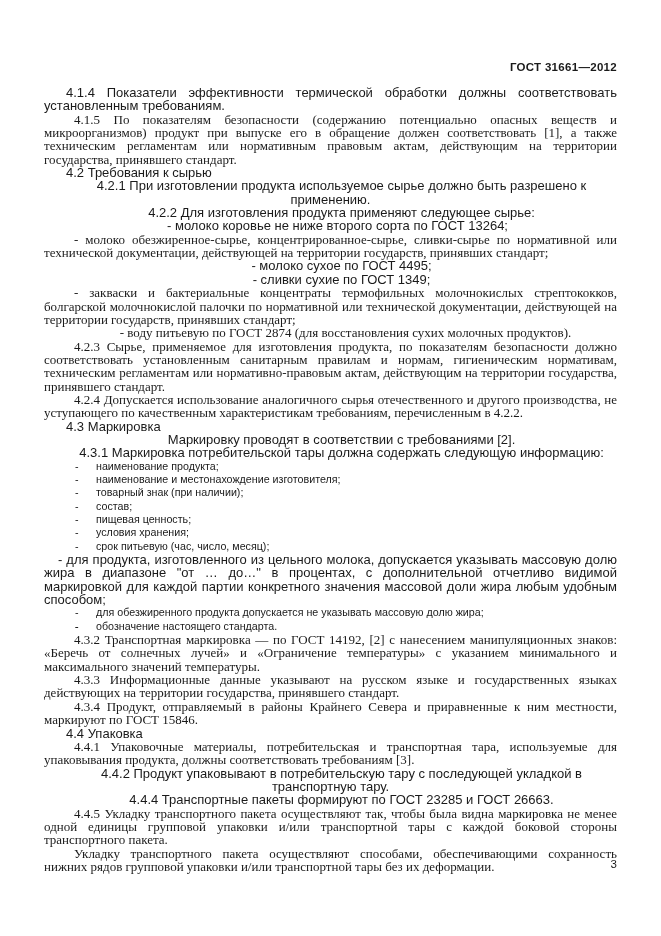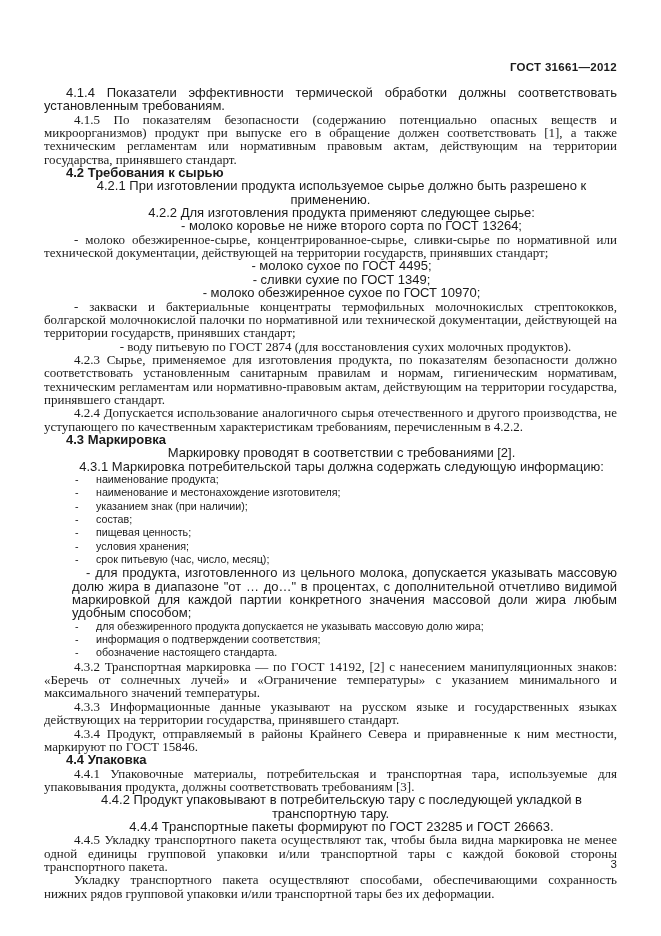--- a/index.html
+++ b/index.html
@@ -39,24 +39,24 @@
   p {
     margin: 0;
     font-size: 13px;
     line-height: 13.35px;
     text-align: justify;
     text-justify: inter-word;
     -webkit-hyphens: none;
     hyphens: none;
   }
   p.ind    { text-indent: 22px; }
-  p.ind-sm { text-indent: 14px; margin-left: 28px; }
+  p.ind-sm { text-indent: 14px; }
   p.ind-lg { text-indent: 30px; font-family: Liberation Serif, serif; }
   p.nojust { text-align: center; }
-  p.bold   { font-weight: bold; text-indent: 22px; }
+  p.bold   { font-weight: normal; text-indent: 22px; }
 
   
   .dash-row {
     position: relative;
     font-size: 10.7px;
     line-height: 13.35px;
     padding-left: 52px;
     text-align: left;
   }
   .dash-row .dash {
@@ -85,42 +85,41 @@
     <p class="ind-lg">4.1.5 По показателям безопасности (содержанию потенциально опасных веществ и микроорганизмов)  продукт при выпуске его в обращение   должен соответствовать [1], а также техническим регламентам или нормативным правовым актам, действующим на территории государства, принявшего стандарт.</p>
 
     <p class="bold">4.2 Требования к сырью</p>
     <p class="ind nojust">4.2.1 При изготовлении продукта используемое сырье должно быть разрешено к применению.</p>
     <p class="ind nojust">4.2.2 Для изготовления продукта применяют следующее сырье:</p>
 
     <p class="ind-sm nojust">- молоко коровье не ниже второго сорта по ГОСТ  13264;</p>
     <p class="ind-lg">- молоко обезжиренное-сырье, концентрированное-сырье, сливки-сырье по нормативной или технической документации, действующей на территории государств, принявших стандарт;</p>
     <p class="ind nojust">- молоко сухое по ГОСТ  4495;</p>
     <p class="ind nojust">- сливки сухие по ГОСТ 1349;</p>
-    <p class="ind nojust">- молоко обезжиренное сухое по ГОСТ 10970;</p>
     <p class="ind-lg">- закваски и бактериальные концентраты термофильных молочнокислых стрептококков, болгарской молочнокислой палочки по  нормативной или технической документации, действующей на территории государств, принявших стандарт;</p>
     <p class="ind-lg nojust">- воду питьевую по ГОСТ 2874 (для восстановления сухих молочных продуктов).</p>
 
     <p class="ind-lg">4.2.3 Сырье, применяемое для изготовления продукта, по показателям безопасности  должно соответствовать установленным санитарным  правилам и нормам,  гигиеническим нормативам, техническим регламентам или нормативно-правовым  актам, действующим на территории государства, принявшего стандарт.</p>
     <p class="ind-lg">4.2.4 Допускается использование аналогичного сырья отечественного и другого производства, не уступающего по качественным характеристикам требованиям, перечисленным в 4.2.2.</p>
 
     <p class="bold">4.3 Маркировка</p>
     <p class="ind nojust">Маркировку проводят в соответствии с требованиями [2].</p>
     <p class="ind nojust">4.3.1 Маркировка потребительской тары должна содержать следующую информацию:</p>
 
     <div class="dash-row">
       <span class="dash">-</span>
       <span>наименование продукта;</span>
     </div>
     <div class="dash-row">
       <span class="dash">-</span>
       <span>наименование и местонахождение изготовителя;</span>
     </div>
     <div class="dash-row">
       <span class="dash">-</span>
-      <span>указанием знак (при наличии);</span>
+      <span>товарный знак (при наличии);</span>
     </div>
     <div class="dash-row">
       <span class="dash">-</span>
       <span>состав;</span>
     </div>
     <div class="dash-row">
       <span class="dash">-</span>
       <span>пищевая ценность;</span>
     </div>
     <div class="dash-row">
@@ -133,21 +132,20 @@
     </div>
 
     <p class="ind-sm">- для продукта, изготовленного из цельного молока, допускается указывать массовую долю жира в диапазоне  "от … до…" в процентах, с дополнительной отчетливо видимой маркировкой для каждой партии конкретного значения массовой доли жира любым удобным способом;</p>
 
     <div class="dash-row">
       <span class="dash">-</span>
       <span>для обезжиренного продукта допускается не указывать массовую долю жира;</span>
     </div>
     <div class="dash-row">
       <span class="dash">-</span>
-      <span>информация о подтверждении соответствия;</span>
     </div>
     <div class="dash-row">
       <span class="dash">-</span>
       <span>обозначение настоящего стандарта.</span>
     </div>
 
     <p class="ind-lg">4.3.2 Транспортная маркировка — по ГОСТ 14192, [2] с нанесением манипуляционных знаков: «Беречь от солнечных лучей» и «Ограничение температуры» с указанием минимального и максимального значений температуры.</p>
     <p class="ind-lg">4.3.3 Информационные данные указывают на русском языке и   государственных языках действующих на территории государства, принявшего стандарт.</p>
     <p class="ind-lg">4.3.4 Продукт, отправляемый в районы Крайнего Севера и приравненные к ним местности, маркируют по ГОСТ 15846.</p>
 

